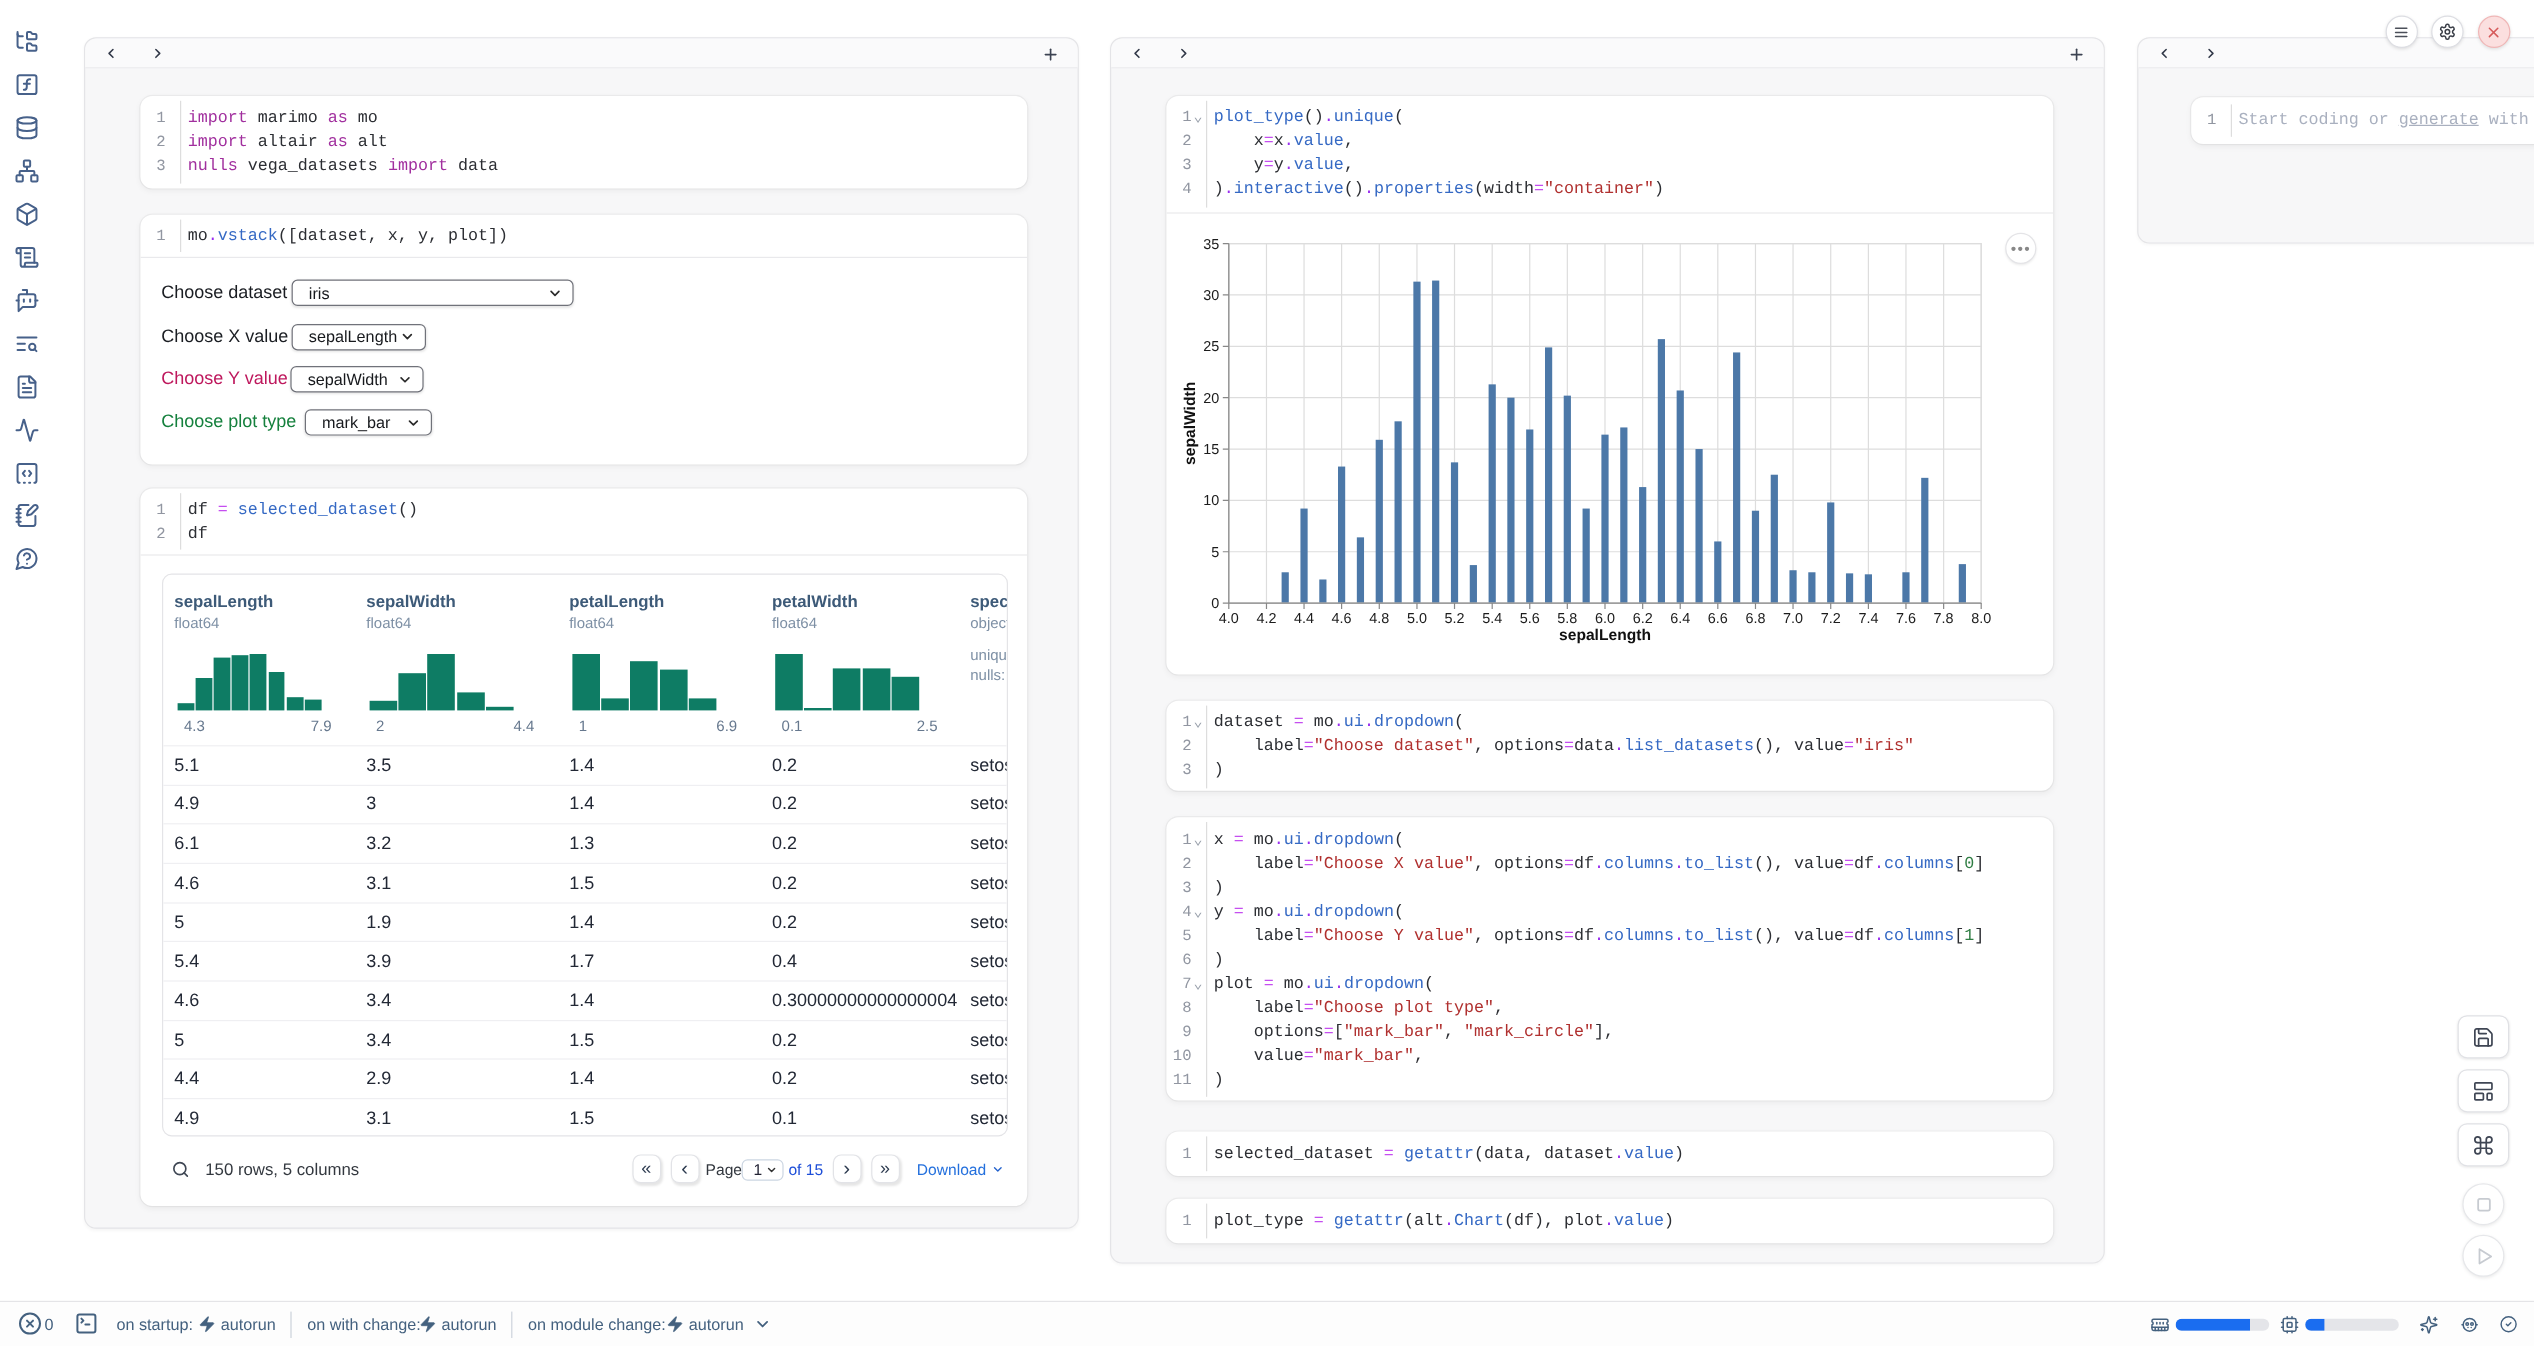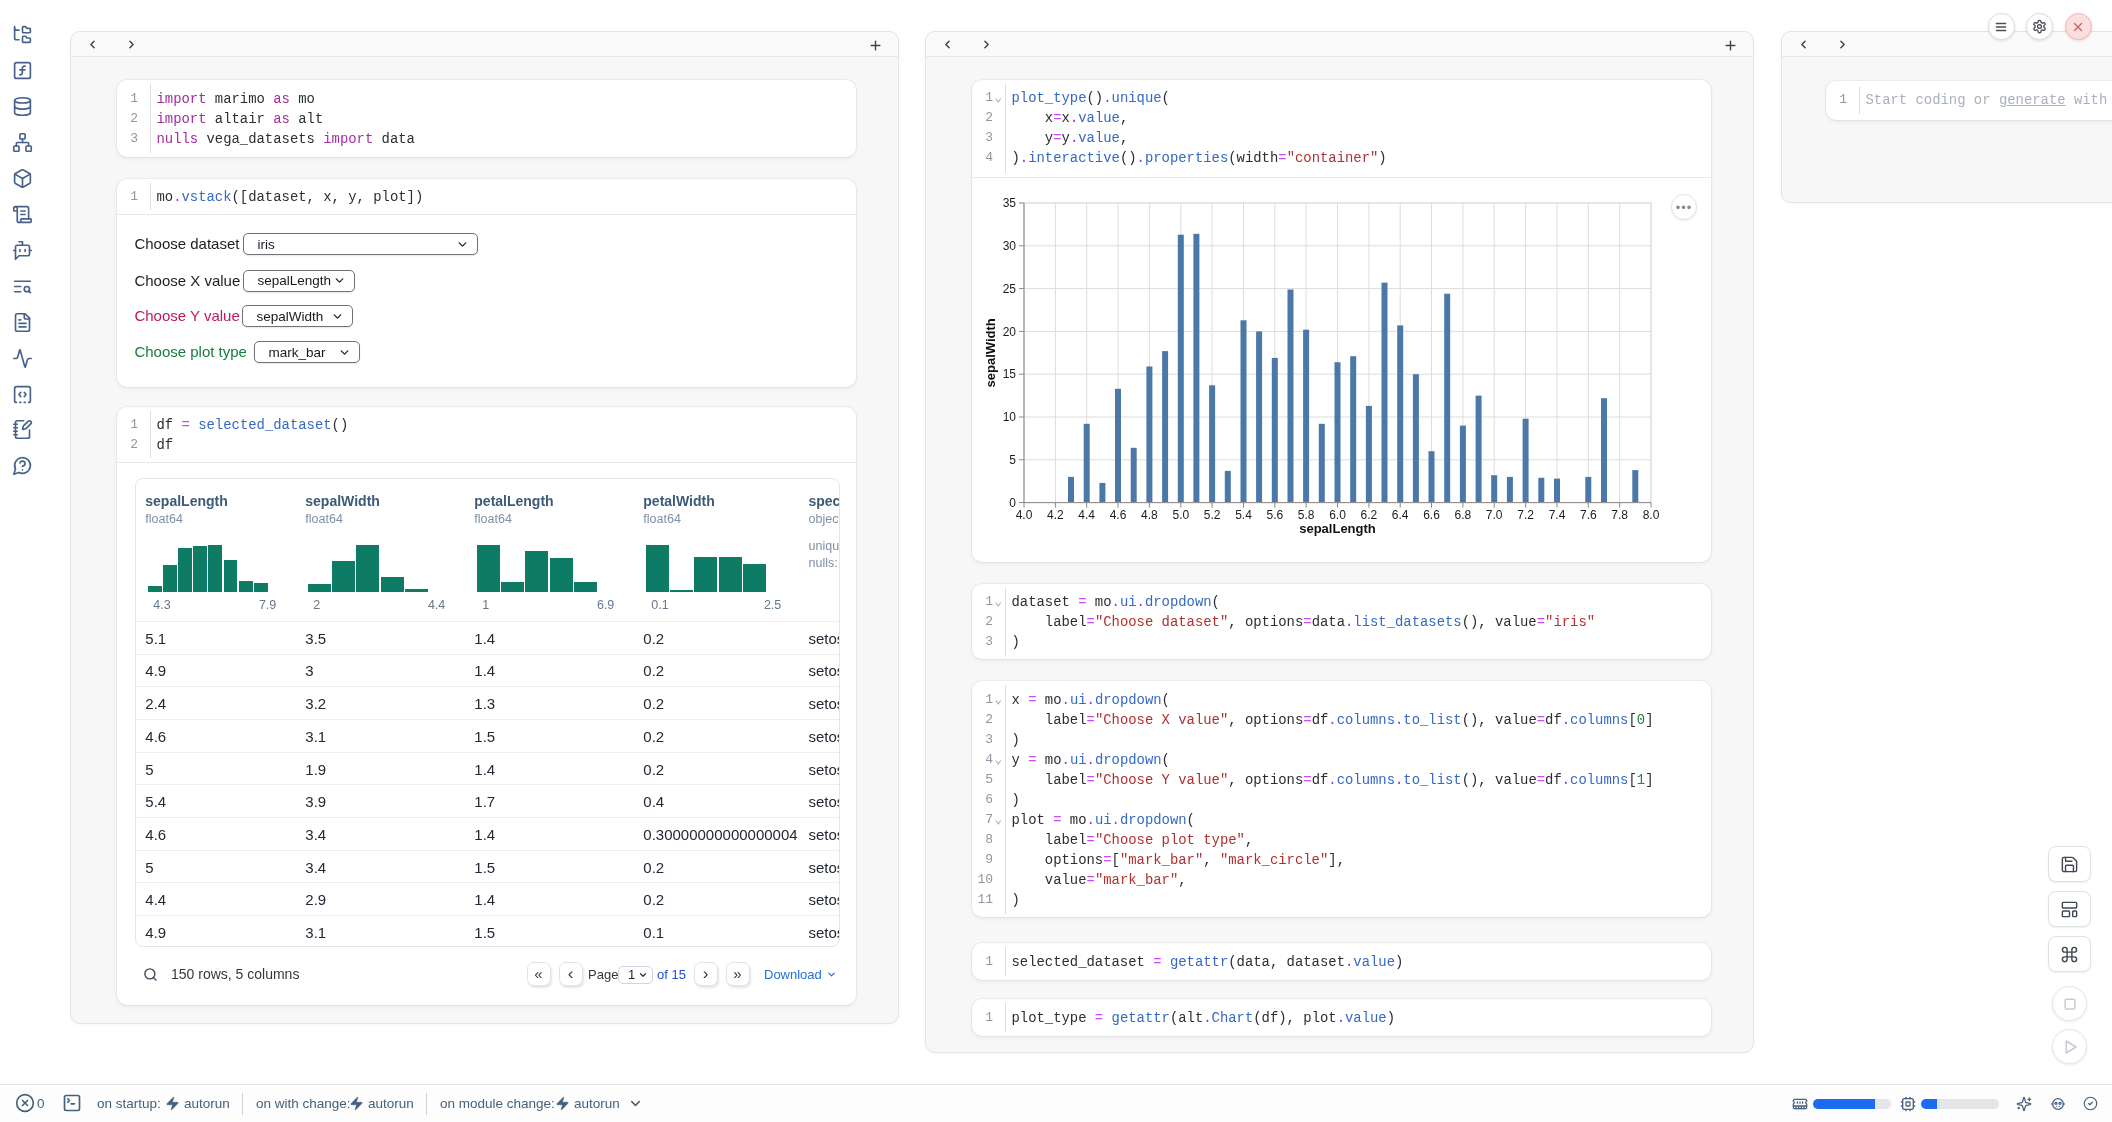--- a/index.html
+++ b/index.html
@@ -299,21 +299,21 @@
           <span style="position:absolute;left:672.5px">setosa</span>
         </div>
         <div class="trow" style="top:174.2px">
           <span style="position:absolute;left:9.3px">4.9</span>
           <span style="position:absolute;left:169.3px">3</span>
           <span style="position:absolute;left:338.3px">1.4</span>
           <span style="position:absolute;left:507.3px">0.2</span>
           <span style="position:absolute;left:672.5px">setosa</span>
         </div>
         <div class="trow" style="top:206.9px">
-          <span style="position:absolute;left:9.3px">2.4</span>
+          <span style="position:absolute;left:9.3px">6.1</span>
           <span style="position:absolute;left:169.3px">3.2</span>
           <span style="position:absolute;left:338.3px">1.3</span>
           <span style="position:absolute;left:507.3px">0.2</span>
           <span style="position:absolute;left:672.5px">setosa</span>
         </div>
         <div class="trow" style="top:239.6px">
           <span style="position:absolute;left:9.3px">4.6</span>
           <span style="position:absolute;left:169.3px">3.1</span>
           <span style="position:absolute;left:338.3px">1.5</span>
           <span style="position:absolute;left:507.3px">0.2</span>

